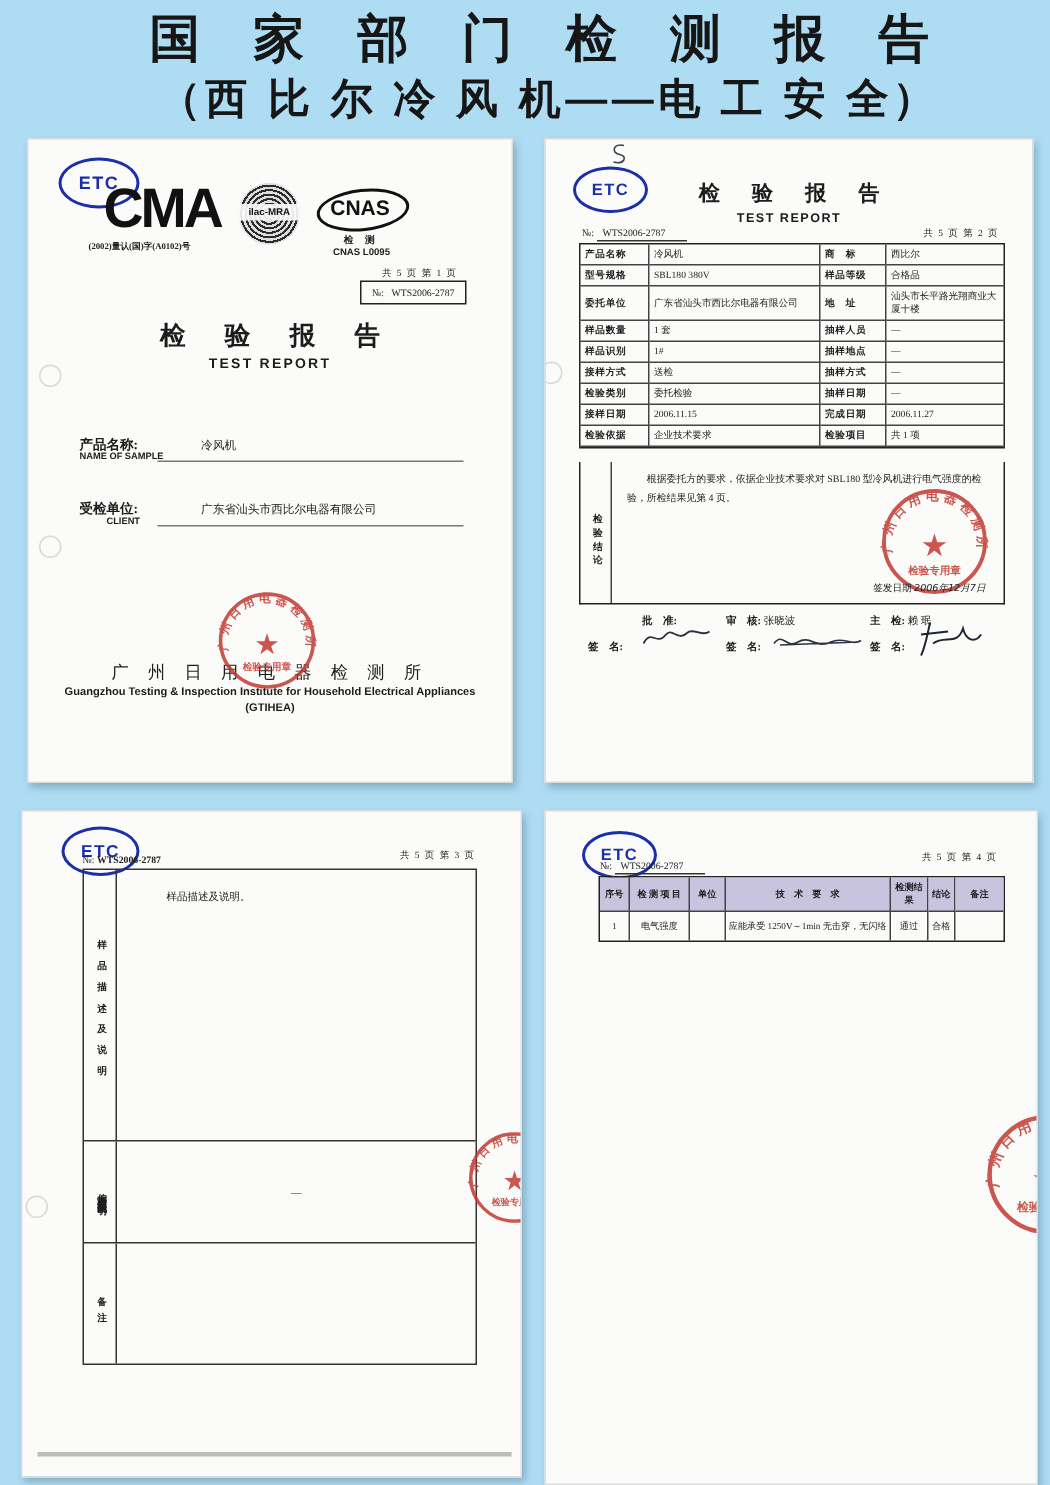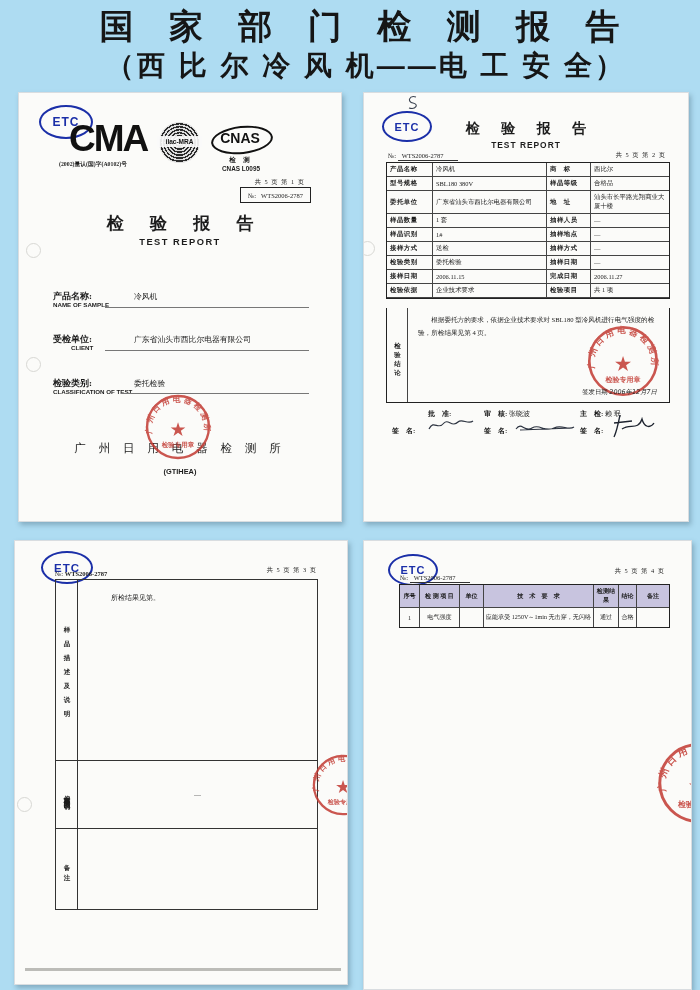--- a/index.html
+++ b/index.html
@@ -155,28 +155,23 @@
       <span class="f-val">冷风机</span>
       <span class="f-en">NAME OF SAMPLE</span>
       <div class="f-line"></div>
     </div>
     <div class="field" style="top:240px;">
       <span class="f-cn">受检单位:</span>
       <span class="f-val">广东省汕头市西比尔电器有限公司</span>
       <span class="f-en" style="left:18px;">CLIENT</span>
       <div class="f-line"></div>
     </div>
-    <div class="field" style="top:284px;">
-      <span class="f-cn">检验类别:</span>
-      <span class="f-val">委托检验</span>
-      <span class="f-en">CLASSIFICATION OF TEST</span>
-      <div class="f-line" style="left:68px; top:16px;"></div>
-    </div>
 
     <div class="inst-cn" style="top:348px;">广 州 日 用 电 器 检 测 所</div>
+    <div class="inst-en" style="top:363px;">Guangzhou Testing &amp; Inspection Institute for Household Electrical Appliances</div>
     <div class="inst-en" style="top:374px;">(GTIHEA)</div>
 
     <svg class="stamp" style="left:125px; top:300px;" width="68" height="68" viewBox="0 0 100 100">
       <circle cx="50" cy="50" r="45.5" fill="none" stroke="#c23a32" stroke-width="3.5"></circle>
       <defs>
           <path id="arc-a" d="M 13 64 A 39 39 0 1 1 87 64" fill="none"></path>
         </defs>
       <text fill="#c23a32" font-size="11.5" font-weight="bold" letter-spacing="4">
         <textPath href="#arc-a" startOffset="50%" text-anchor="middle">广州日用电器检测所</textPath>
       </text>
@@ -314,21 +309,21 @@
     <div class="pgind" style="right:30px; top:25px;">共 5 页 第 3 页</div>
     <div class="noline" style="left:40px; top:29px;">
       <span>№:</span>
       <span style="font-weight:bold;">WTS2006-2787</span>
     </div>
 
     <div class="s3box" style="left:40px; top:38px; width:261px;">
       <div class="s3sec" style="height:180px;">
         <div class="vlabel" style="letter-spacing:14px;">样品描述及说明</div>
         <div class="cont">
-          <div style="position:absolute; left:33px; top:13px;">所检结果见第。</div>
+          <div style="position:absolute; left:33px; top:13px;">样品描述及说明。</div>
         </div>
       </div>
       <div class="s3sec" style="height:67px;">
         <div class="vlabel" style="letter-spacing:1px;">偏离标准方法的说明</div>
         <div class="cont">
           <div style="position:absolute; left:0; top:0; width:100%; height:100%; display:flex; align-items:center; justify-content:center;">—</div>
         </div>
       </div>
       <div class="s3sec" style="height:80px;">
         <div class="vlabel" style="letter-spacing:10px;">备注</div>

